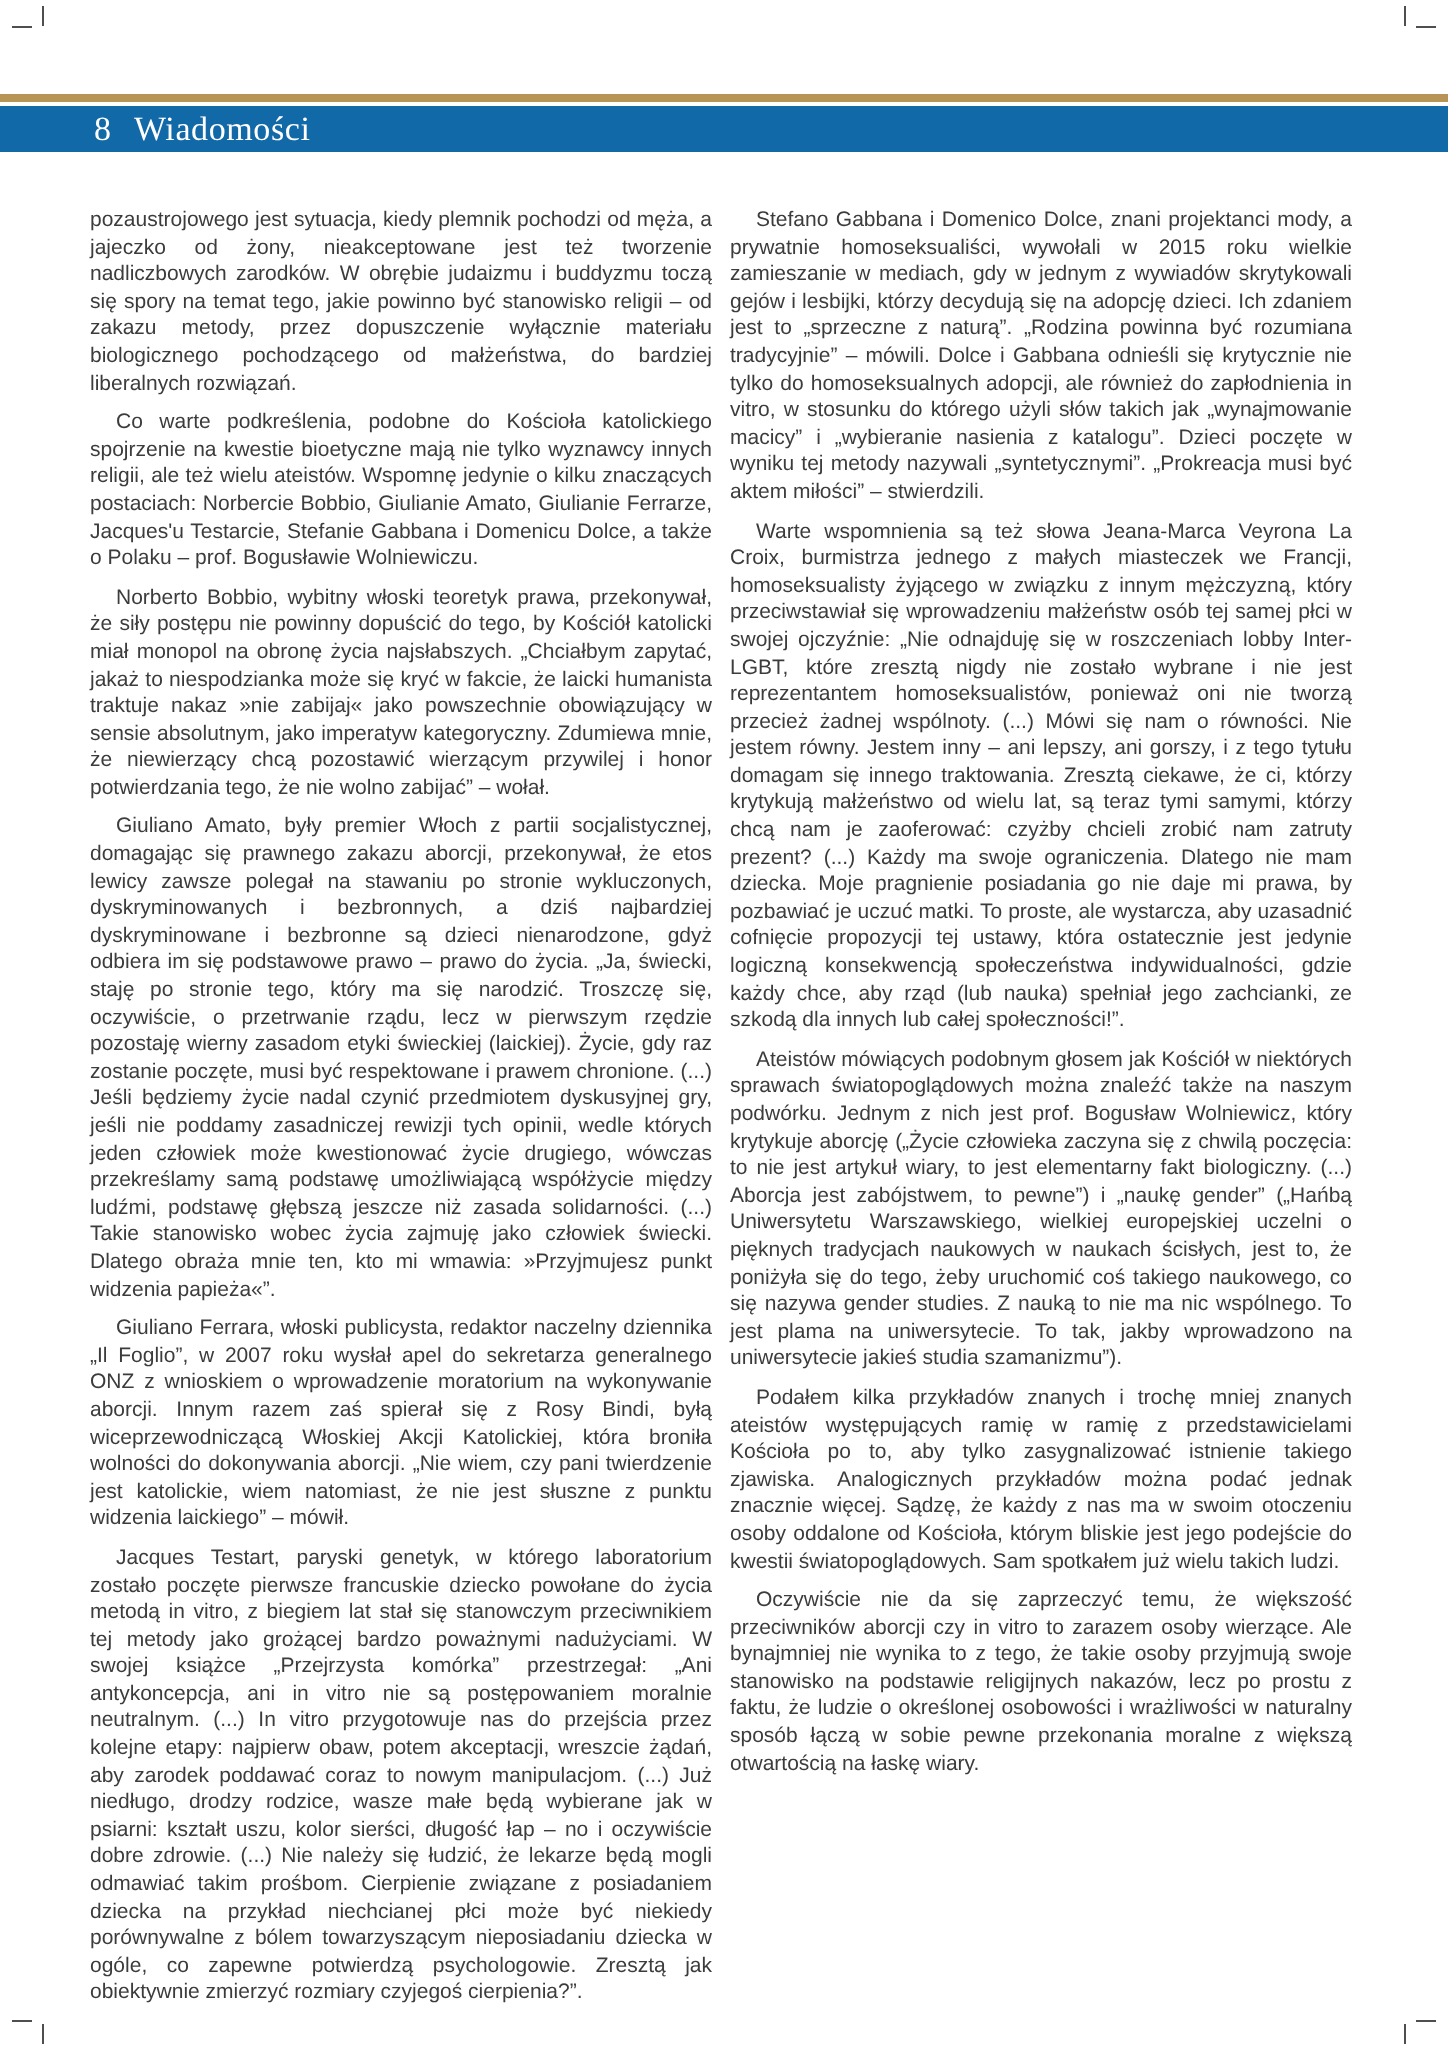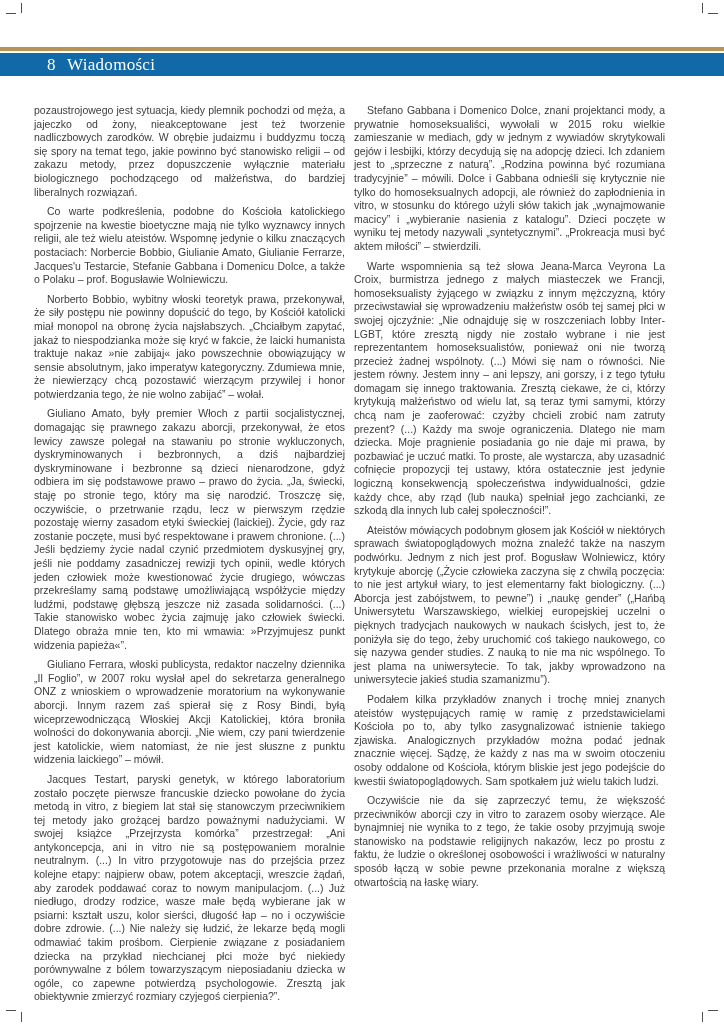--- a/index.html
+++ b/index.html
@@ -43,21 +43,21 @@
     font-size: 17px;
     letter-spacing: 0.5px;
   }
   .section-title {
     margin-left: 11px;
     font-size: 17px;
     letter-spacing: 0.3px;
   }
 
   .columns {
-    position: absolute; left: 34px; top: 104px;
+    position: absolute; left: 45px; top: 104px;
     width: 635px;
     display: flex; gap: 9px;
   }
   .col {
     width: 311px;
     font-size: 10.5px;
     line-height: 13.6px;
     text-align: justify;
     color: #3c3c3c;
   }

